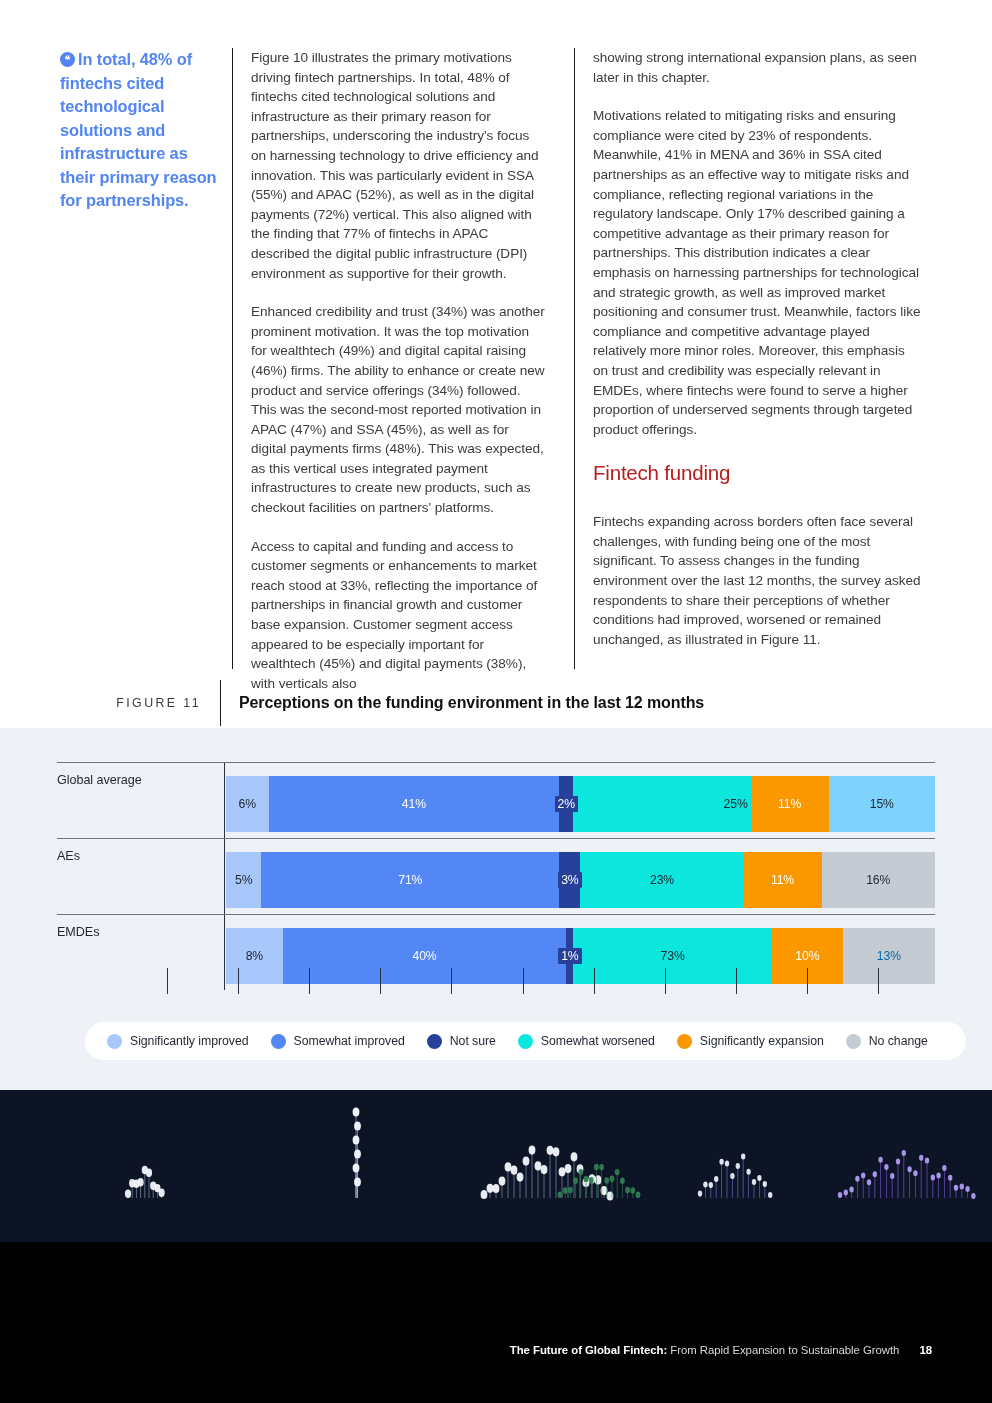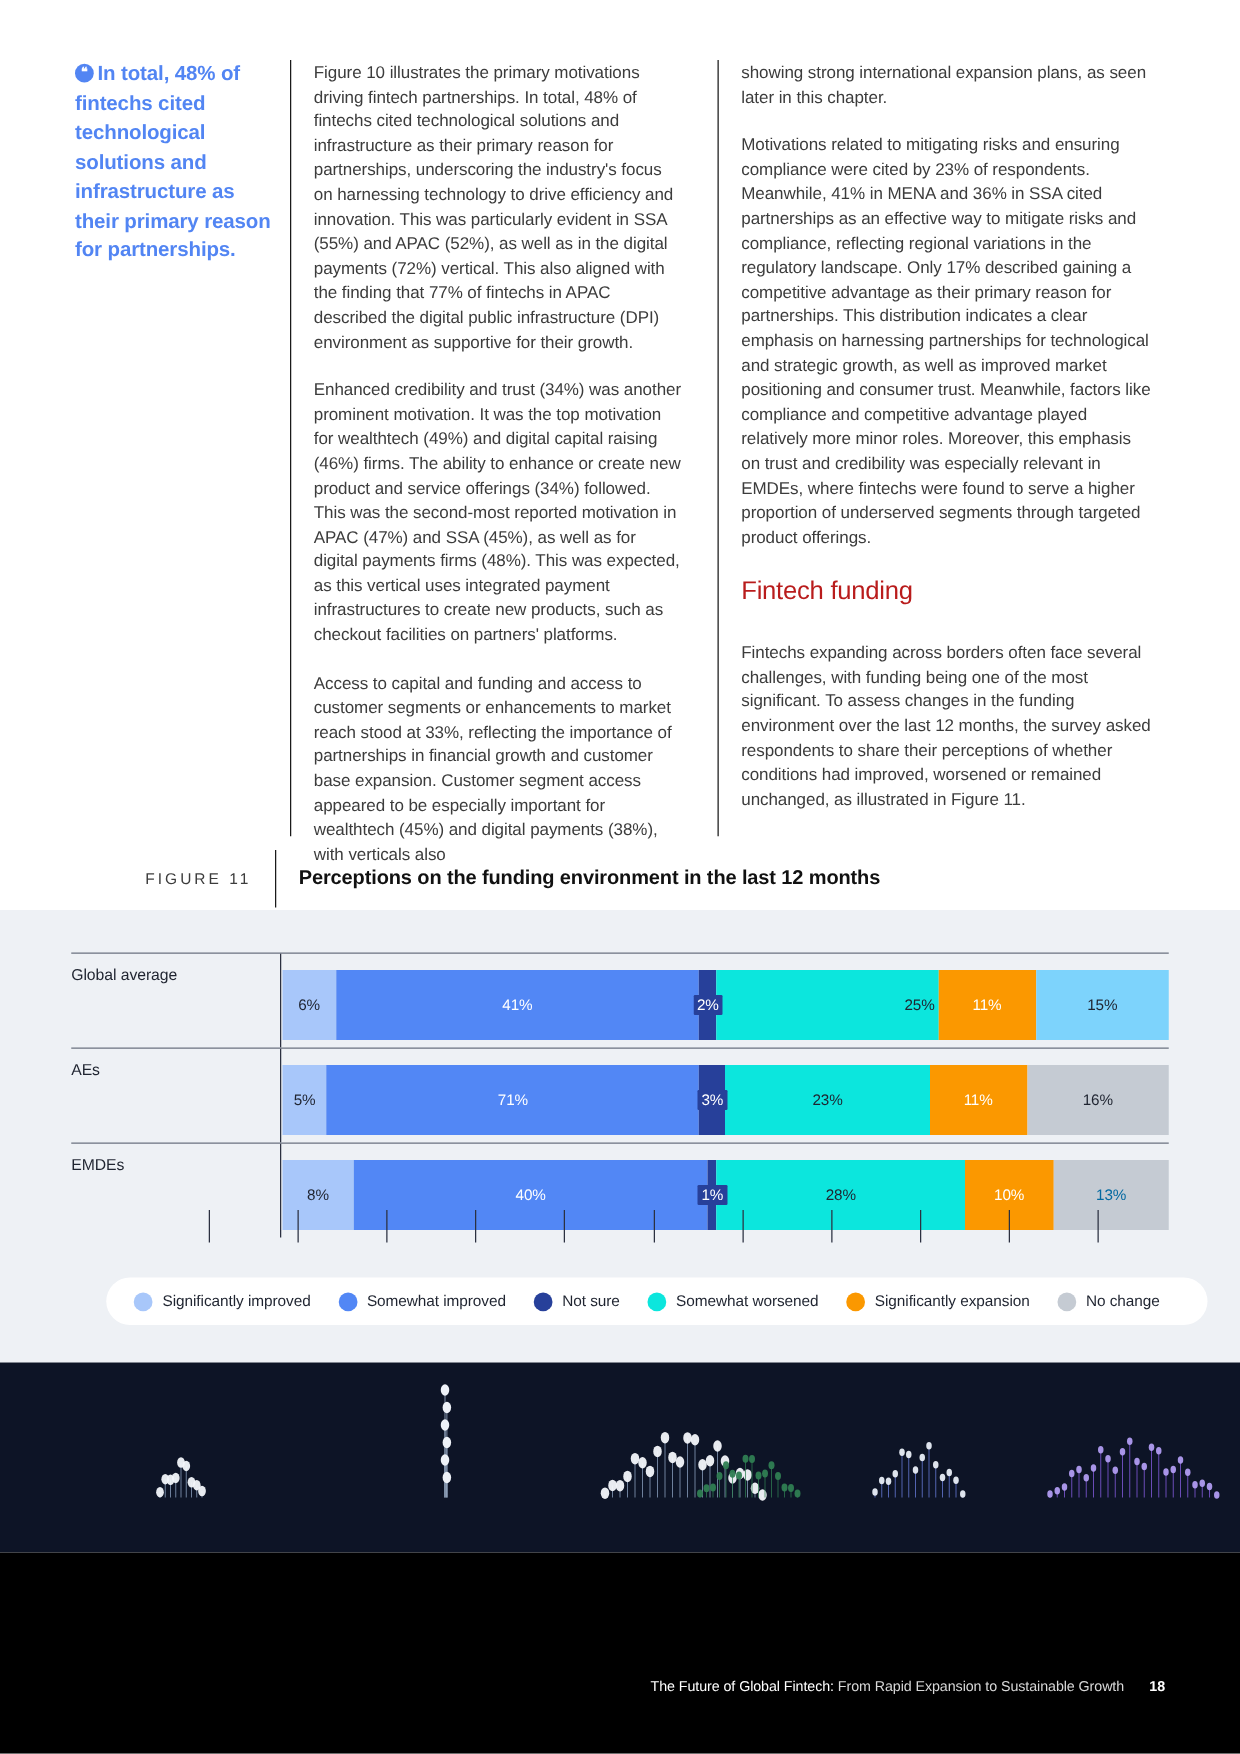--- a/index.html
+++ b/index.html
@@ -259,21 +259,21 @@
   .footer {
     position: absolute;
     left: 0; top: 1344px;
     width: 992px;
     text-align: right;
     padding-right: 60px;
     font-size: 11.4px;
     color: #e8e8e8;
     letter-spacing: -0.05px;
   }
-  .footer .ftitle { color: #ffffff; font-weight: 400; }
+  .footer .ftitle { color: #ffffff; font-weight: 700; }
   .footer .fsub { color: #d8d8d8; font-weight: 400; }
   .footer .fpage { color: #ffffff; font-weight: 700; margin-left: 17px; }
 </style>
 </head>
 <body>
 
 <div class="page">
 
   <div class="text-area">
 
@@ -364,21 +364,21 @@
               <div class="seg" style="flex: 0 0 8%; background: rgb(168, 199, 250);">
                 <span class="seg-label" style="color: rgb(31, 36, 48);">8%</span>
               </div>
               <div class="seg" style="flex: 0 0 40%; background: rgb(82, 135, 245);">
                 <span class="seg-label" style="color: rgb(255, 255, 255);">40%</span>
               </div>
               <div class="seg narrow" style="flex: 0 0 1%; background: rgb(39, 64, 154);">
                 <span class="seg-label" style="color: rgb(255, 255, 255); background: rgb(39, 64, 154);">1%</span>
               </div>
               <div class="seg" style="flex: 0 0 28%; background: rgb(12, 230, 221);">
-                <span class="seg-label" style="color: rgb(31, 36, 48);">28%</span>
+                <span class="seg-label" style="color: rgb(31, 36, 48);">73%</span>
               </div>
               <div class="seg" style="flex: 0 0 10%; background: rgb(251, 152, 0);">
                 <span class="seg-label" style="color: rgb(255, 255, 255);">10%</span>
               </div>
               <div class="seg" style="flex: 0 0 13%; background: rgb(197, 203, 211);">
                 <span class="seg-label" style="color: #0369a1;">13%</span>
               </div>
             </div>
           </div>
         </div>

